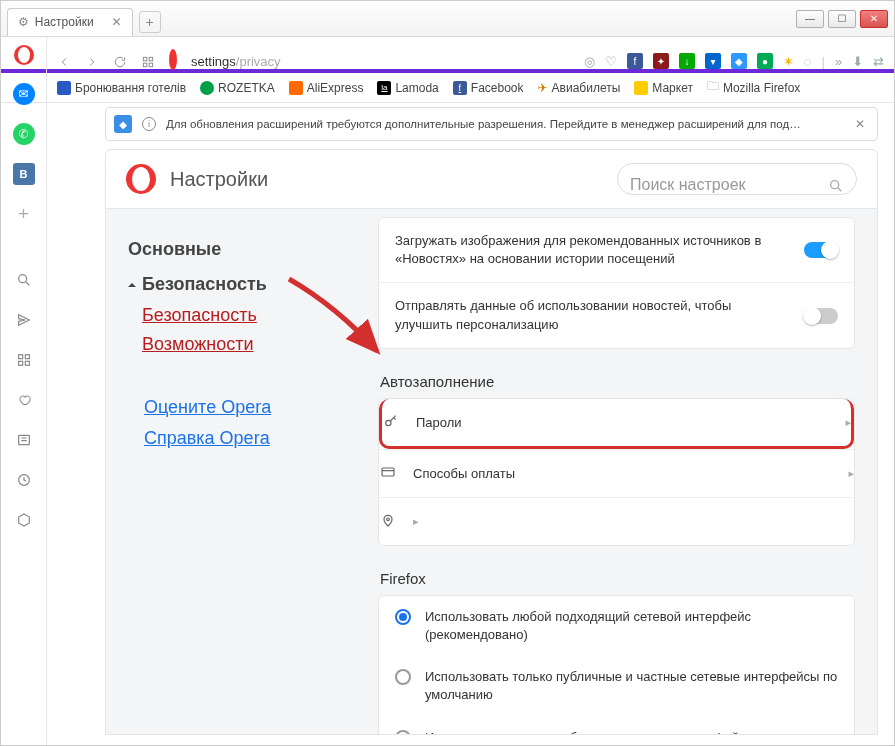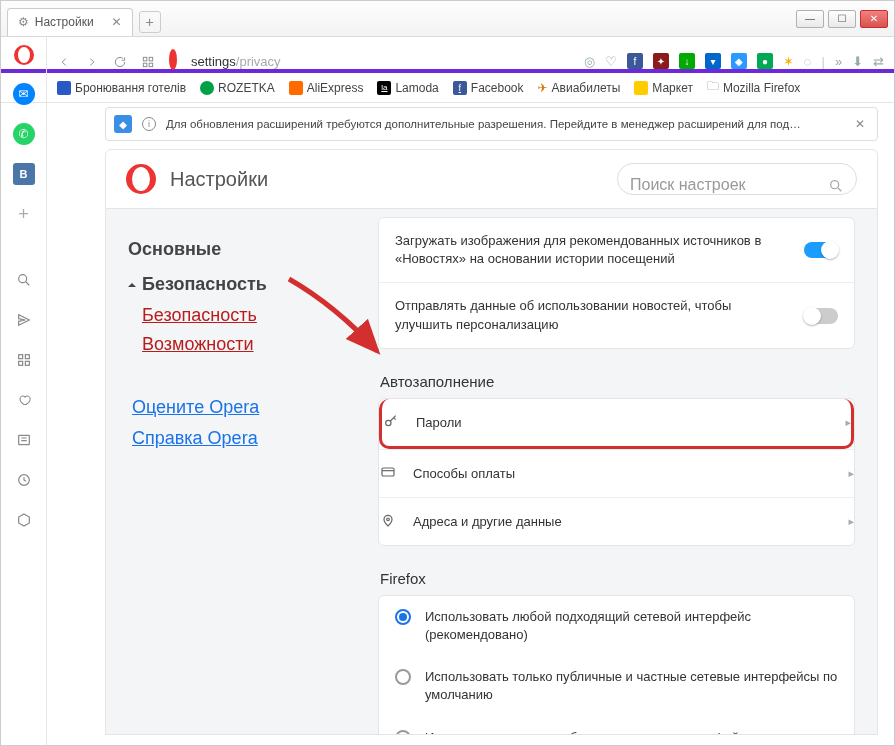--- a/index.html
+++ b/index.html
@@ -38,21 +38,21 @@
   .header{position:absolute;left:104px;right:16px;top:148px;height:60px;border:1px solid #e5e5e5;border-radius:6px 6px 0 0;background:#fff;display:flex;align-items:center;padding:0 20px;gap:14px;box-shadow:0 1px 2px rgba(0,0,0,.03);}
   .header .big-o{width:30px;height:30px;border:3px solid #e33;border-radius:50%;border-left-width:6px;border-right-width:6px;}
   .header .title{font-size:20px;color:#555;font-weight:400;}
   .search{margin-left:auto;width:240px;height:32px;border:1px solid #ddd;border-radius:16px;display:flex;align-items:flex-end;padding:0 12px;gap:8px;color:#999;font-size:16px;}
   .content{position:absolute;left:104px;right:16px;top:208px;bottom:10px;display:flex;background:#f4f5f6;border:1px solid #e5e5e5;border-top:none;overflow:hidden;}
   .sidenav{width:250px;padding:30px 0 0 22px;font-size:18px;color:#444;}
   .sidenav .h{font-weight:600;margin-bottom:14px;}
   .sidenav .h2{font-weight:600;margin-bottom:10px;}
   .sidenav .h2::before{content:"";display:inline-block;border:4px solid transparent;border-bottom-color:#444;margin-right:6px;position:relative;top:-3px;}
   .sidenav .sub{color:#b91c1c;margin:8px 0 8px 14px;text-decoration:underline;}
-  .sidenav .link{color:#1a73e8;text-decoration:underline;display:block;margin:10px 4px;}
+  .sidenav .link{color:#1a73e8;text-decoration:underline;display:block;margin:10px 16px;}
   .main{flex:1;padding:8px 22px 20px 22px;overflow:auto;font-size:13px;color:#333;}
   .card{background:#fff;border:1px solid #e5e5e5;border-radius:6px;margin-bottom:24px;}
   .row{display:flex;align-items:center;padding:14px 16px;border-top:1px solid #eee;gap:12px;}
   .row:first-child{border-top:none;}
   .rowtxt{flex:1;line-height:1.4;}
   .toggle{width:34px;height:16px;border-radius:8px;background:#ccc;position:relative;flex-shrink:0;}
   .toggle::after{content:"";position:absolute;width:18px;height:18px;background:#fff;border-radius:50%;top:-1px;left:-1px;box-shadow:0 1px 2px rgba(0,0,0,.3);}
   .toggle.on{background:#1a9dff;}
   .toggle.on::after{left:17px;}
   .sect{font-size:15px;color:#333;margin:6px 0 8px 2px;font-weight:500;}
@@ -279,21 +279,20 @@
               <path d="M3 10h18"></path>
             </svg></span>
         <span class="lbl">Способы оплаты</span>
         <span class="ar">▸</span>
       </div>
       <div class="link-row">
         <span class="ico"><svg class="ico16" viewBox="0 0 24 24" fill="none" stroke="#666" stroke-width="1.8">
               <path d="M12 21s-6-5.2-6-10a6 6 0 1 1 12 0c0 4.8-6 10-6 10z"></path>
               <circle cx="12" cy="11" r="2"></circle>
             </svg></span>
-        <span class="lbl">Адреса и другие данные</span>
         <span class="ar">▸</span>
       </div>
     </div>
 
     <div class="sect">Firefox</div>
     <div class="card">
       <div class="radio">
         <span class="rdot sel"></span>
         <span class="lbl">Использовать любой подходящий сетевой интерфейс (рекомендовано)</span>
       </div>

